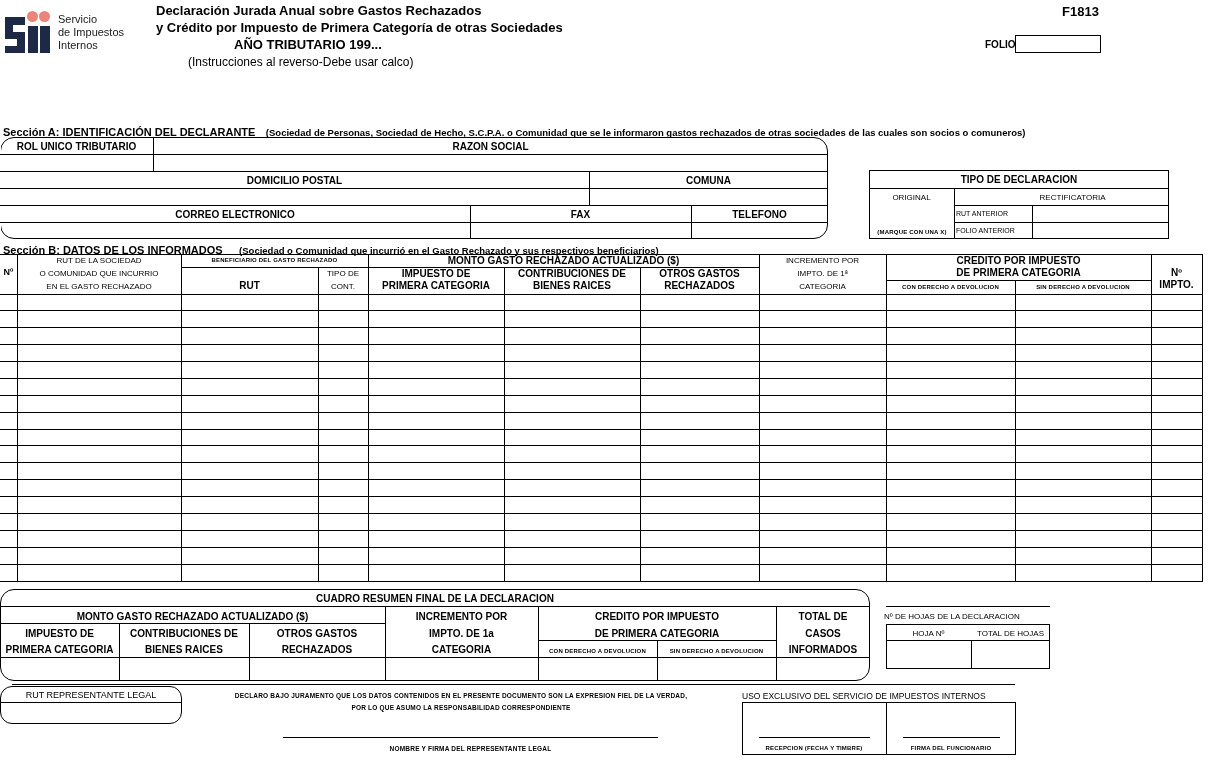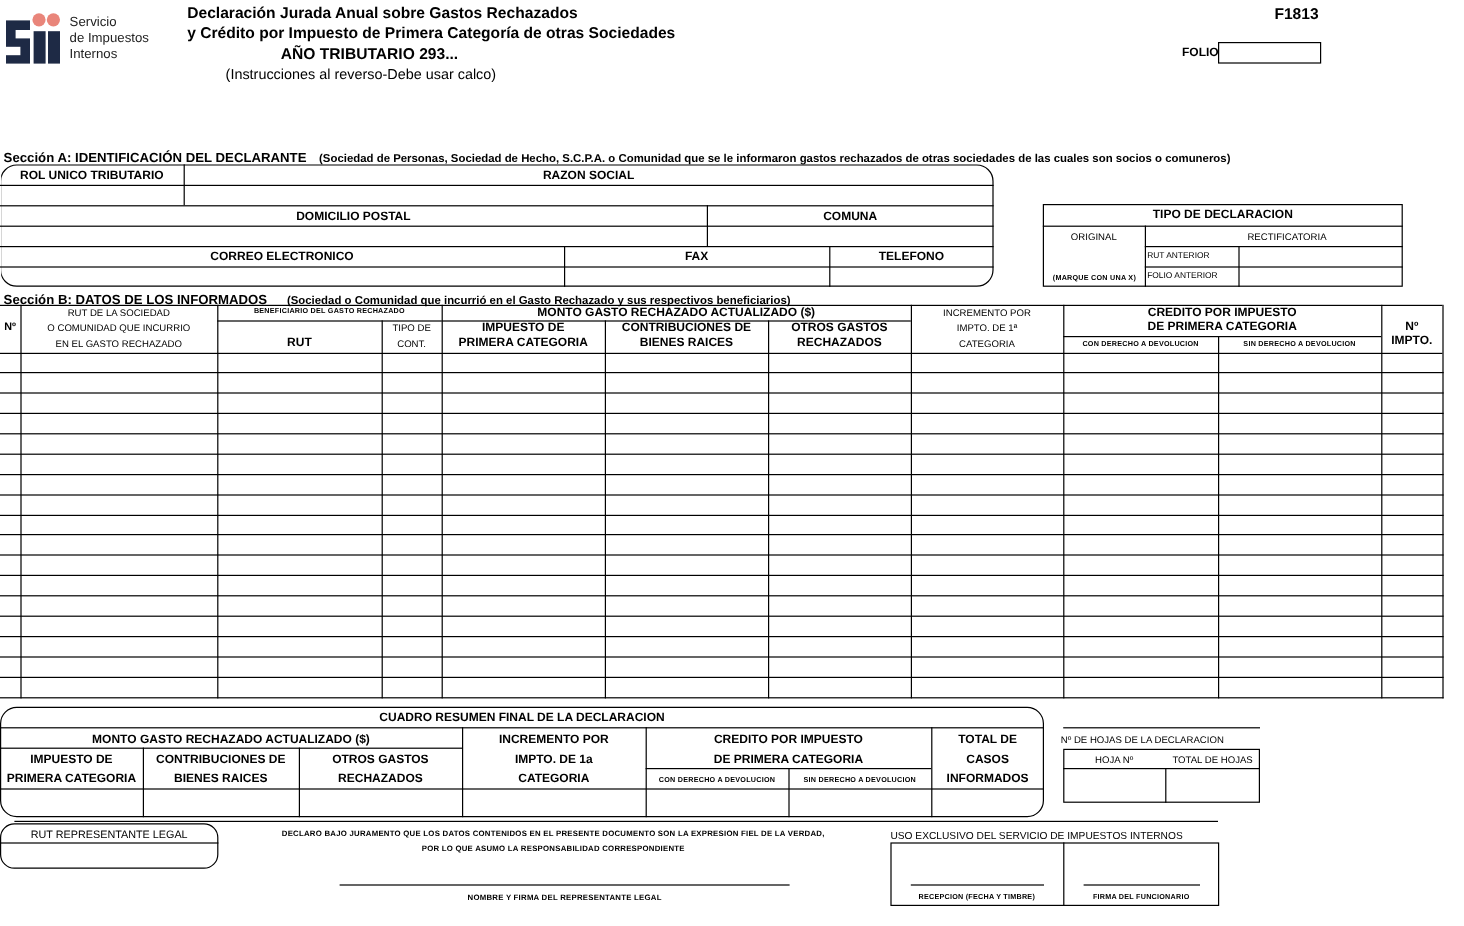--- a/index.html
+++ b/index.html
@@ -37,21 +37,21 @@
   <div class="logo-dot" style="left:39px;"></div>
   <div class="abs logo-text" style="left:58px; top:13px;">
     <div>Servicio</div>
     <div>de Impuestos</div>
     <div>Internos</div>
   </div>
 </div>
 
 <div class="abs title" style="left:156px; top:3px;">Declaración Jurada Anual sobre Gastos Rechazados</div>
 <div class="abs title" style="left:156px; top:20px;">y Crédito por Impuesto de Primera Categoría de otras Sociedades</div>
-<div class="abs title" style="left:234px; top:37px;">AÑO TRIBUTARIO 293...</div>
+<div class="abs title" style="left:234px; top:37px;">AÑO TRIBUTARIO 199...</div>
 <div class="abs sub" style="left:188px; top:55px;">(Instrucciones al reverso-Debe usar calco)</div>
 
 <div class="abs title" style="left:1062px; top:4px;">F1813</div>
 <div class="abs b" style="left:973px; top:39px; font-size:10px;">FOLIO</div>
 <input class="abs" style="left: 1015px; top: 35px; width: 86px; height: 18px; border: 1px solid rgb(0, 0, 0); font-size: 10px;" value="">
 
 <div class="abs" style="left:3px; top:122px; white-space:nowrap;">
   <span class="sec-title">Sección A: IDENTIFICACIÓN DEL DECLARANTE</span>
   <span class="sec-note" style="margin-left:6px; font-size:9.5px;">(Sociedad de Personas, Sociedad de Hecho, S.C.P.A. o Comunidad que se le informaron gastos rechazados de otras sociedades de las cuales son socios o comuneros)</span>
 </div>

